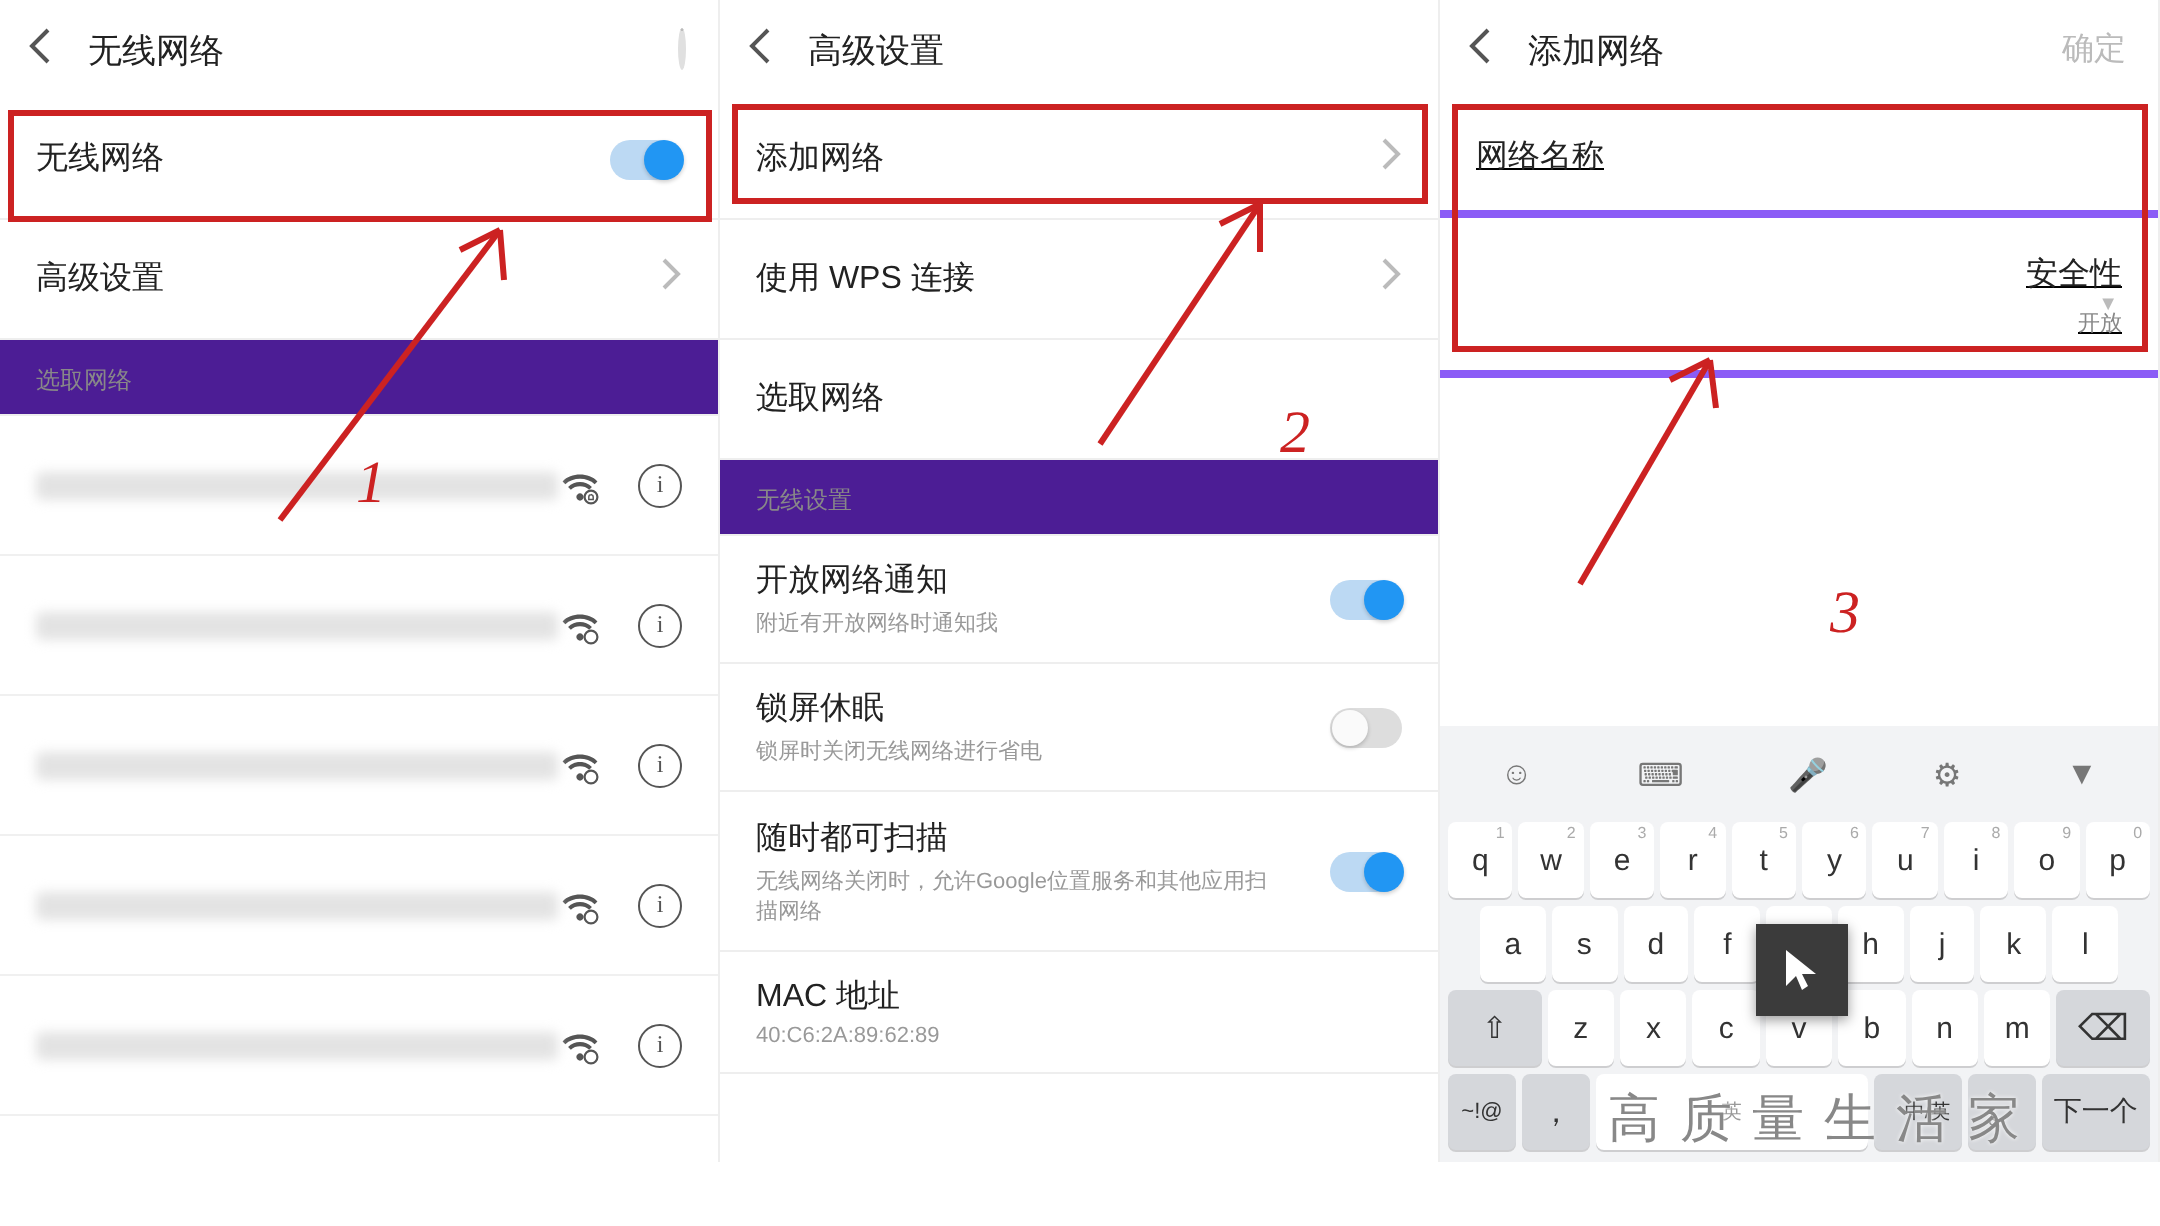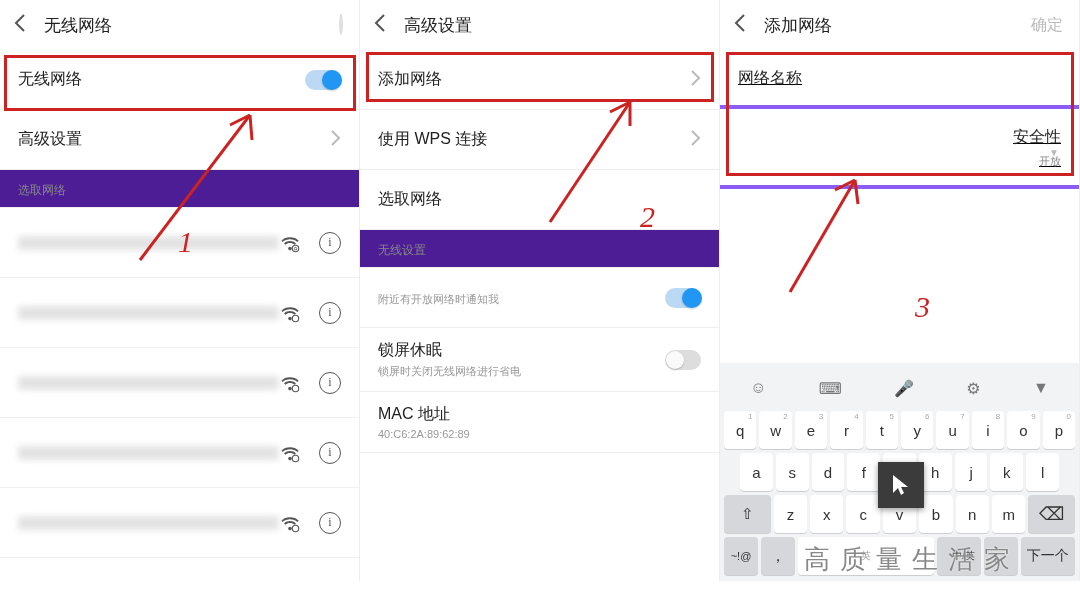--- a/index.html
+++ b/index.html
@@ -254,30 +254,38 @@
     </span>
   </div>
   <div class="row">
     <span class="label">选取网络</span>
   </div>
 
   <div class="sect">无线设置</div>
 
   <div class="row">
     <div class="col">
+      <span class="label">开放网络通知</span>
       <span class="sub">附近有开放网络时通知我</span>
     </div>
     <span class="tog on"></span>
   </div>
   <div class="row">
     <div class="col">
       <span class="label">锁屏休眠</span>
       <span class="sub">锁屏时关闭无线网络进行省电</span>
     </div>
     <span class="tog off"></span>
+  </div>
+  <div class="row" style="min-height:80px;">
+    <div class="col">
+      <span class="label">随时都可扫描</span>
+      <span class="sub" style="max-width:260px">无线网络关闭时，允许Google位置服务和其他应用扫描网络</span>
+    </div>
+    <span class="tog on"></span>
   </div>
   <div class="row">
     <div class="col">
       <span class="label">MAC 地址</span>
       <span class="sub">40:C6:2A:89:62:89</span>
     </div>
   </div>
 
   <div class="redbox" style="left:6px; top:52px; width:348px; height:50px;"></div>
   <svg class="arrow" style="left:170px; top:92px;" width="130" height="140">

